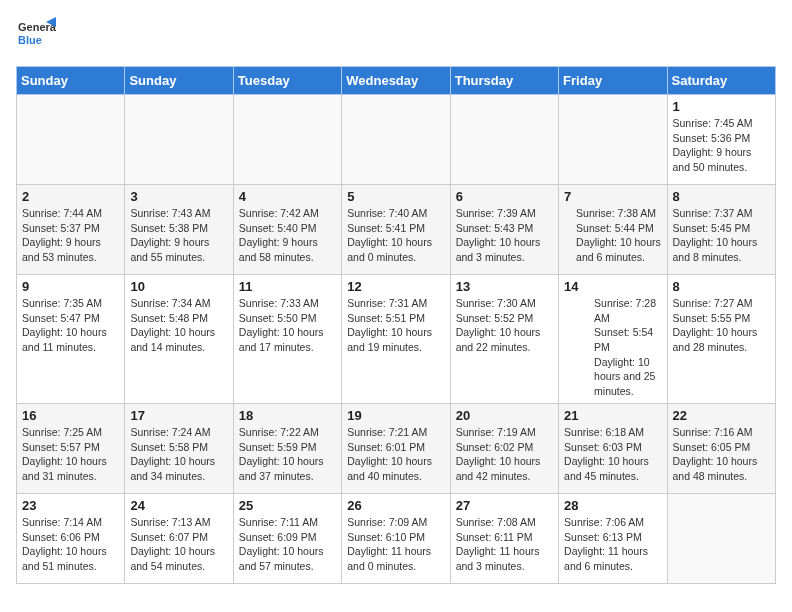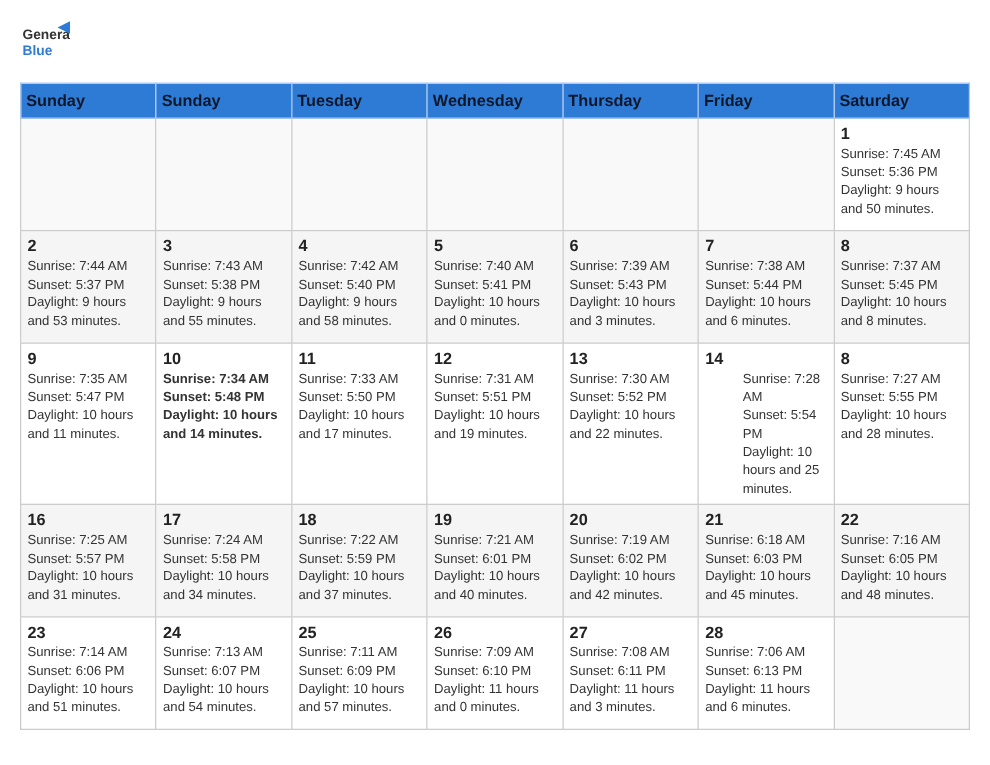--- a/index.html
+++ b/index.html
@@ -32,21 +32,21 @@
       font-size: 16px;
       color: #555;
     }
     table {
       width: 100%;
       border-collapse: collapse;
       table-layout: fixed;
     }
     thead tr th {
       background-color: #2e7bd6;
-      color: #0f172a;
+      color: #ffffff;
       font-size: 13px;
       padding: 6px 4px;
       text-align: left;
       font-weight: bold;
       border: 1px solid #aac8ef;
       margin-left: 47px;
     }
     tbody tr td {
       border: 1px solid #ccc;
       vertical-align: top;
@@ -146,41 +146,41 @@
 Daylight: 10 hours and 0 minutes.</div>
         </td>
         <td>
           <span class="day-num">6</span>
           <div class="day-info" style="white-space: pre-line;">Sunrise: 7:39 AM
 Sunset: 5:43 PM
 Daylight: 10 hours and 3 minutes.</div>
         </td>
         <td>
           <span class="day-num">7</span>
-          <div class="day-info" style="white-space: pre-line;">Sunrise: 7:38 AM
+          <div class="day-info" style="white-space: pre-line; margin-left: 12px;">Sunrise: 7:38 AM
 Sunset: 5:44 PM
 Daylight: 10 hours and 6 minutes.</div>
         </td>
         <td>
           <span class="day-num">8</span>
           <div class="day-info" style="white-space: pre-line;">Sunrise: 7:37 AM
 Sunset: 5:45 PM
 Daylight: 10 hours and 8 minutes.</div>
         </td>
       </tr>
       <tr>
         <td>
           <span class="day-num">9</span>
           <div class="day-info" style="white-space: pre-line;">Sunrise: 7:35 AM
 Sunset: 5:47 PM
 Daylight: 10 hours and 11 minutes.</div>
         </td>
         <td>
           <span class="day-num">10</span>
-          <div class="day-info" style="white-space: pre-line; font-weight: bold;">Sunrise: 7:34 AM
+          <div class="day-info" style="white-space: pre-line;">Sunrise: 7:34 AM
 Sunset: 5:48 PM
 Daylight: 10 hours and 14 minutes.</div>
         </td>
         <td>
           <span class="day-num">11</span>
           <div class="day-info" style="white-space: pre-line;">Sunrise: 7:33 AM
 Sunset: 5:50 PM
 Daylight: 10 hours and 17 minutes.</div>
         </td>
         <td>

